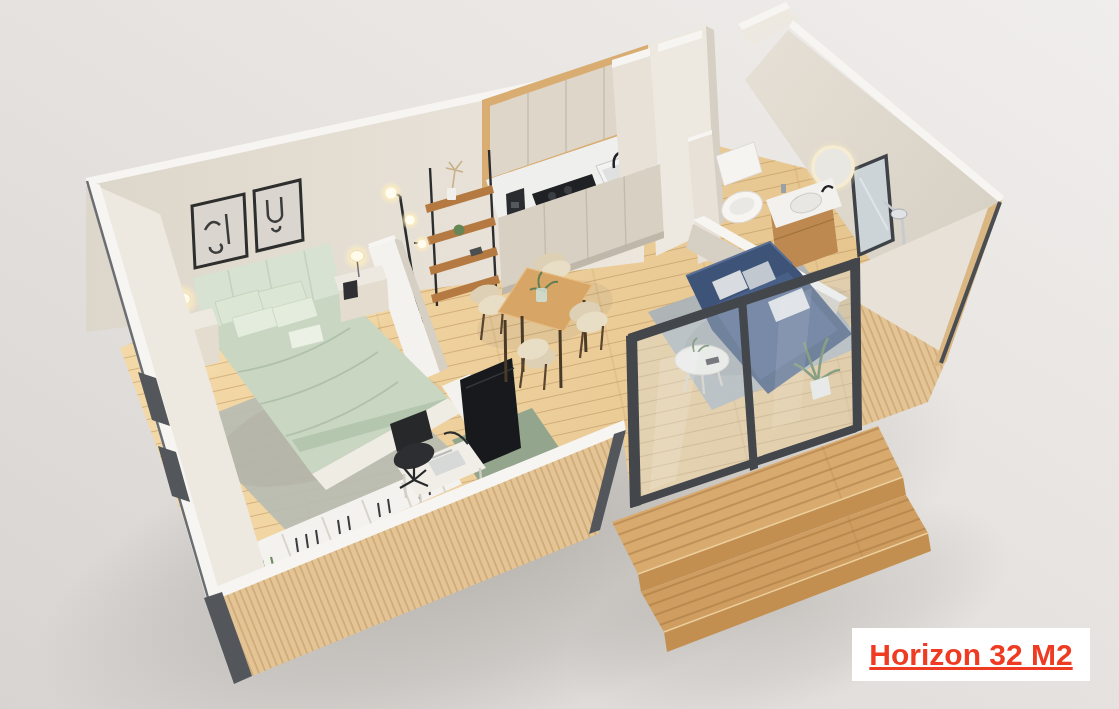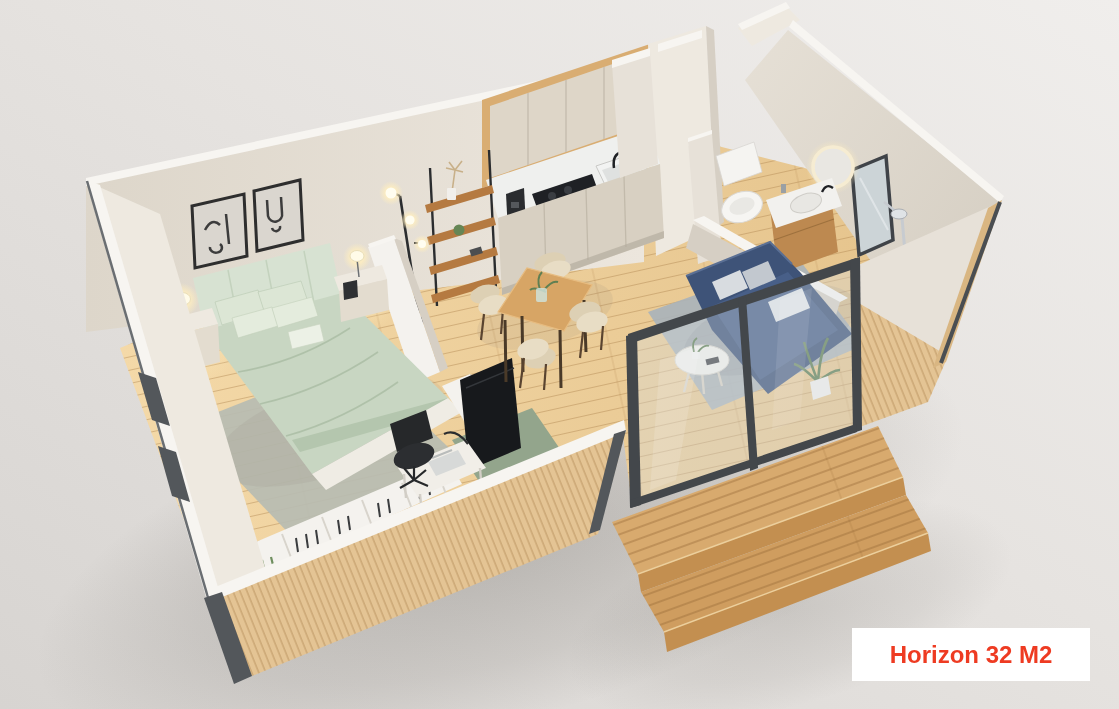--- a/index.html
+++ b/index.html
@@ -22,21 +22,21 @@
   .f-shelf{fill:var(--shelfWood)}
   .f-van{fill:var(--vanityWood)} .f-toilet{fill:var(--toiletWhite)}
   .f-mirror{fill:var(--mirrorGlass)} .f-media{fill:var(--media)} .f-mediaD{fill:var(--mediaDeep)}
   .f-tv{fill:var(--tvBlack)} .f-green{fill:var(--green)}
   .f-glass{fill:var(--glassTint)} .f-doorF{fill:var(--doorFrame)}
   .f-winG{fill:var(--windowGlass)} .f-lap{fill:var(--laptop)} .f-chairBk{fill:var(--chairBlack)}
   .f-desk{fill:var(--deskWhite)}
   .s-leg{stroke:var(--legBrown)}
   .label{position:absolute;left:852px;top:628px;width:238px;height:53px;
          background:var(--labelBg);display:flex;align-items:center;justify-content:center;}
-  .label span{color:var(--labelColor);font-weight:bold;font-size:24px;letter-spacing:0px;}
+  .label span{color:var(--labelColor);font-weight:bold;font-size:30px;letter-spacing:0px;text-decoration:underline;}
 </style>
 </head>
 <body>
 
 <div class="stage">
 <svg width="1119" height="709" viewBox="0 0 1119 709">
   <defs>
     <linearGradient id="bgGrad" x1="0" y1="1" x2="1" y2="0">
       <stop offset="0" stop-color="#d7d4d1"></stop>
           <stop offset="0.55" stop-color="#e6e3e0"></stop>

